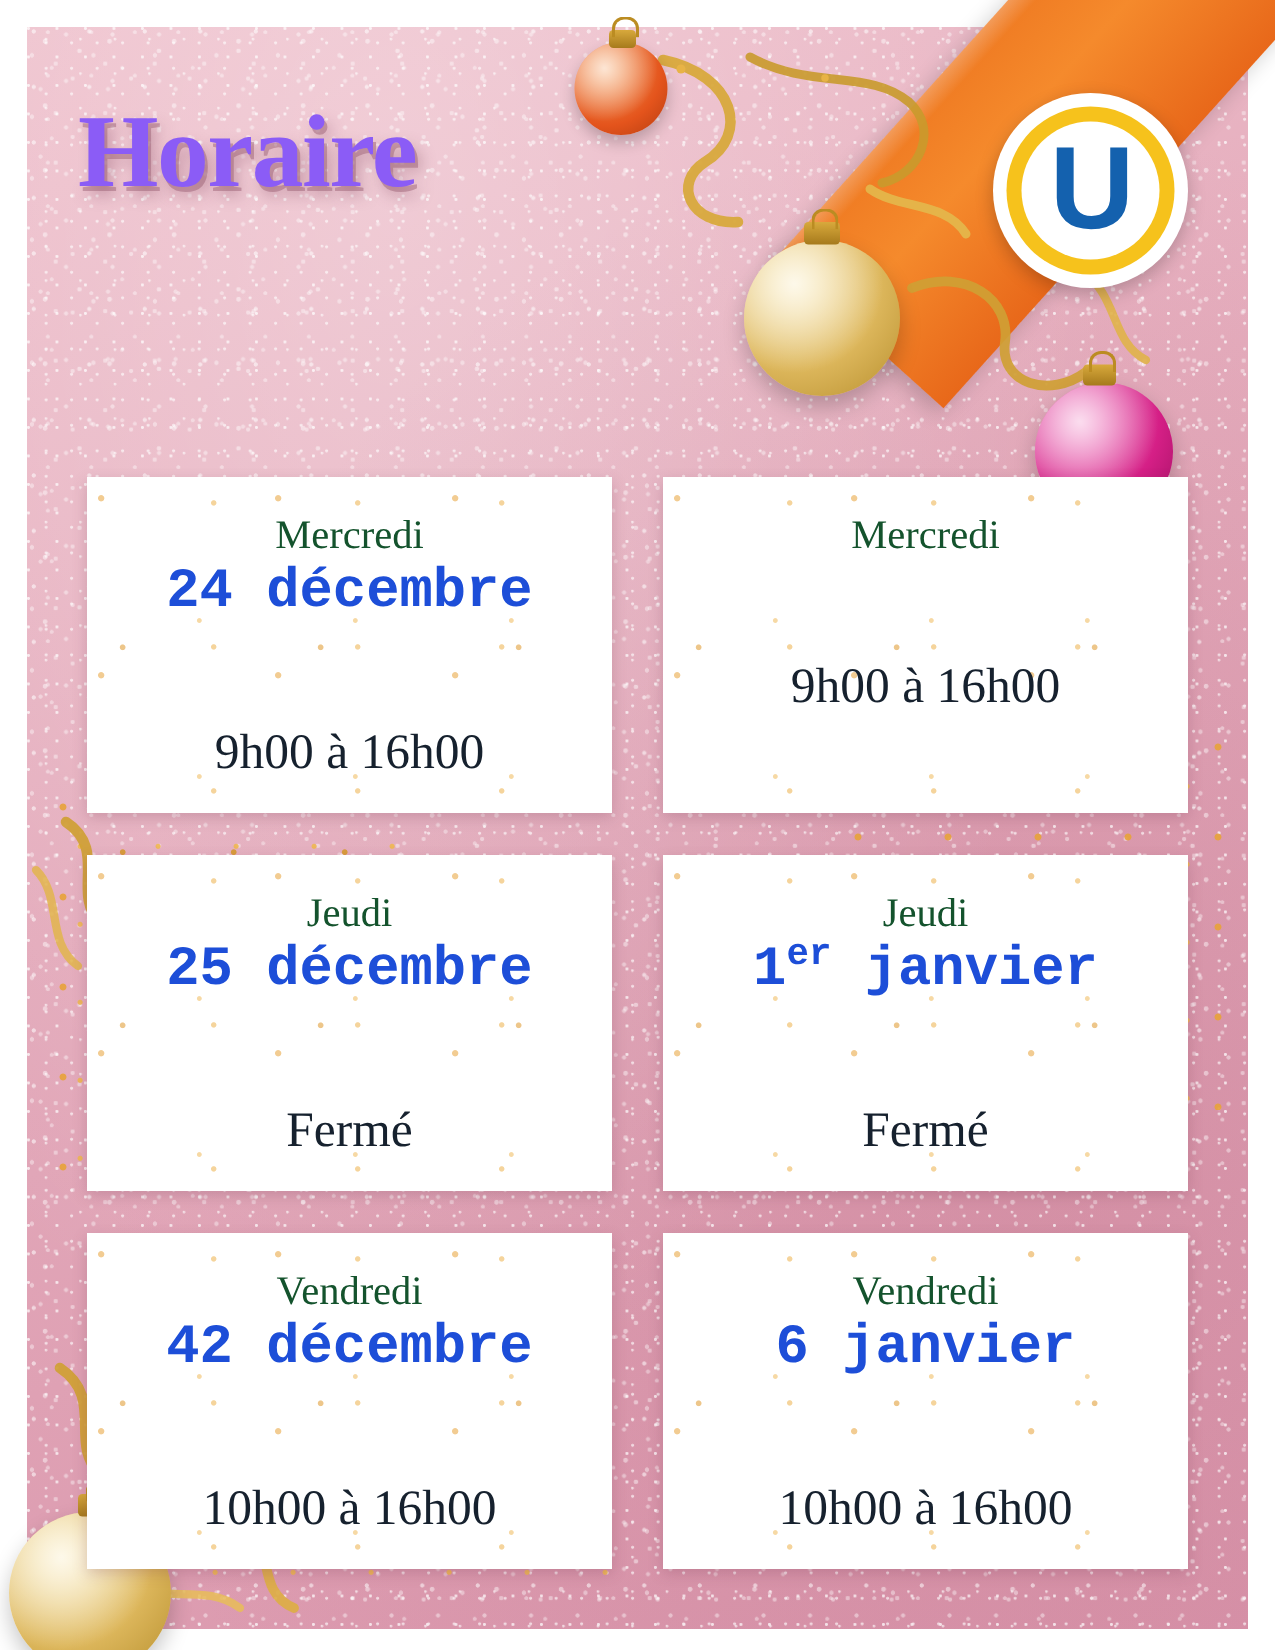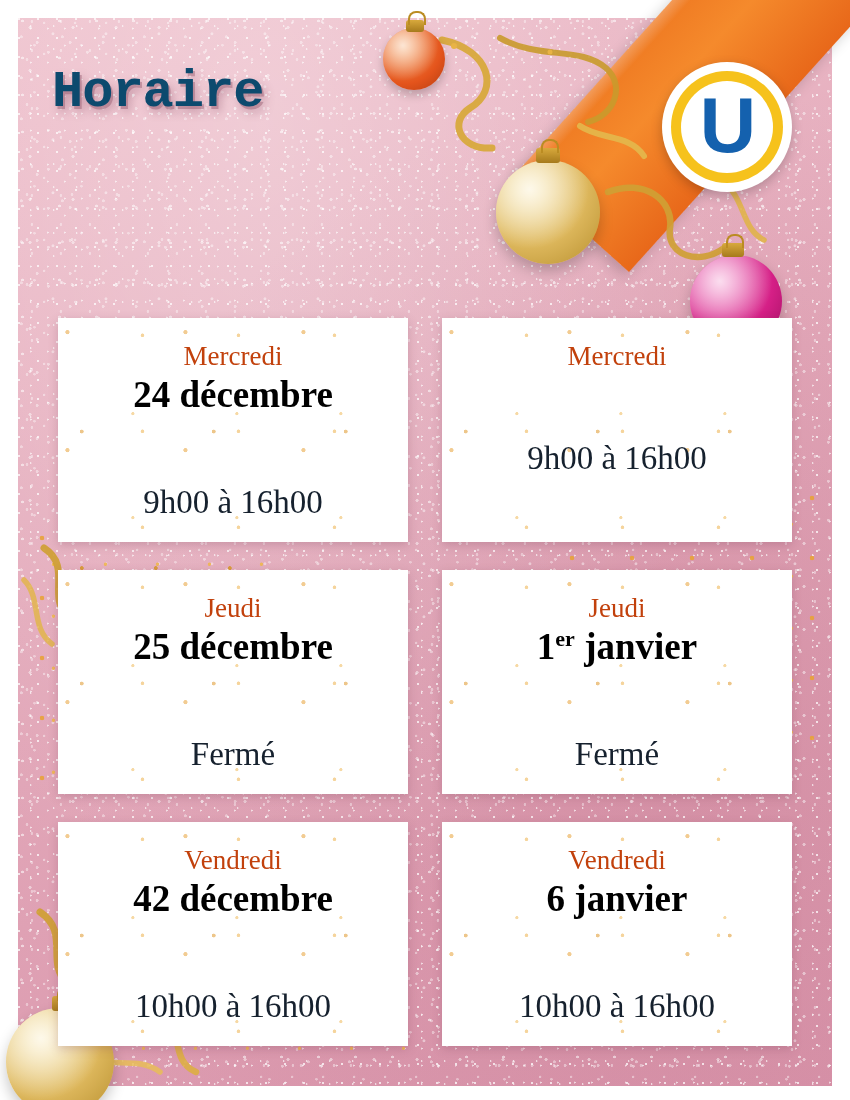--- a/index.html
+++ b/index.html
@@ -128,24 +128,24 @@
     letter-spacing: -2px;
     margin-top: -4px;
   }
 
   
   .title {
     position: absolute;
     z-index: 5;
     left: 52px;
     top: 68px;
-    color: #0c4a6e;
-    font-family: Liberation Mono, monospace;
+    color: #8b5cf6;
+    font-family: Liberation Serif, serif;
     font-weight: bold;
-    font-size: 52px;
+    font-size: 69px;
     line-height: .96;
     letter-spacing: -1px;
     text-shadow:
       2px 3px 0 rgba(150,90,110,.45),
       4px 6px 10px rgba(120,60,85,.35);
   }
   .title .l2 { display: block; }
 
   
   .bauble {
@@ -258,35 +258,35 @@
       radial-gradient(circle at 88% 18%, #edb24c 0 1.5px, transparent 2.1px),
       radial-gradient(circle at 18% 86%, #e0982c 0 1.6px, transparent 2.2px),
       radial-gradient(circle at 72% 92%, #f0bb5c 0 1.3px, transparent 1.9px);
     background-size: 118px 118px, 96px 96px, 132px 132px, 104px 104px;
     opacity: .55;
   }
   .card-day {
     position: relative;
     font-family: "Liberation Serif", serif;
     font-size: 27px;
-    color: #c2410c;
+    color: #14532d;
     line-height: 1.1;
   }
   .card-date {
     position: relative;
-    font-family: Liberation Serif, serif;
+    font-family: Liberation Mono, monospace;
     font-weight: bold;
     font-size: 37px;
-    color: #000000;
+    color: #1d4ed8;
     line-height: 1.15;
     margin-top: 2px;
     white-space: nowrap;
   }
   .card-date sup {
-    font-size: 22px;
+    font-size: 25px;
     vertical-align: super;
     line-height: 0;
   }
   .card-hours {
     position: relative;
     font-family: "Liberation Serif", serif;
     font-size: 33px;
     color: #16212e;
     margin-top: 68px;
     white-space: nowrap;

